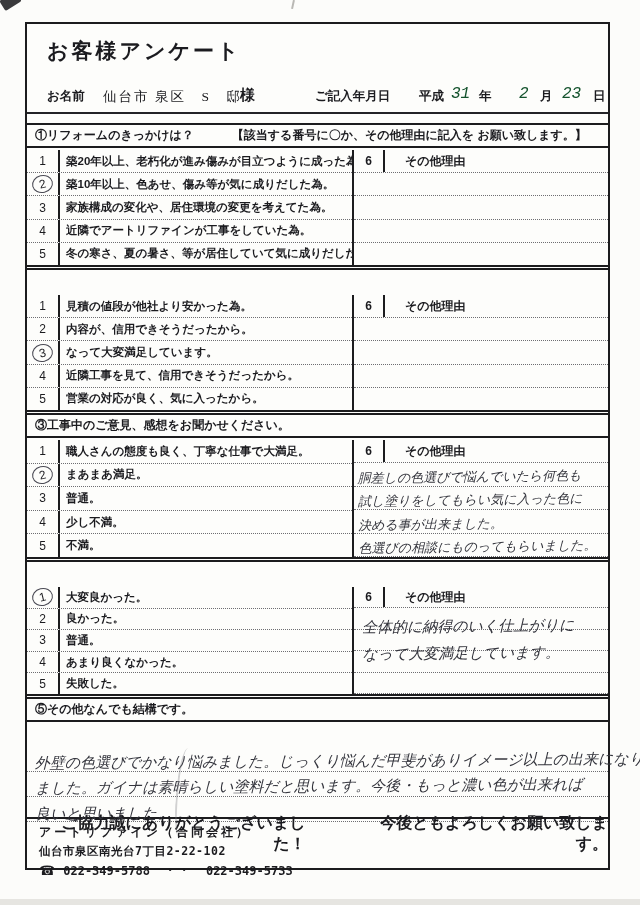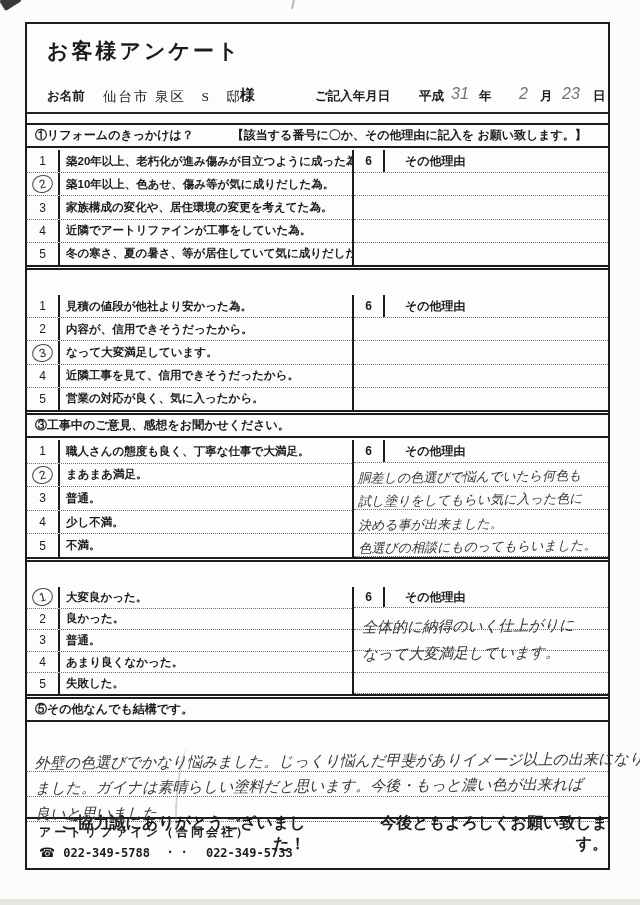--- a/index.html
+++ b/index.html
@@ -28,21 +28,21 @@
   .p-name-value { left:76px; font-family:"Liberation Serif", serif; font-size:13.5px; letter-spacing:2px; }
   .p-honorific { left:213px; font-size:15px; top:2px; }
   .p-date-label { left:288px; }
   .p-era { left:392px; }
   .p-year-val { left:424px; }
   .p-year-lbl { left:452px; }
   .p-month-val { left:492px; }
   .p-month-lbl { left:513px; }
   .p-day-val { left:535px; }
   .p-day-lbl { left:566px; }
-  .handwrit { font-family:Liberation Sans, sans-serif; font-style:italic; font-size:16px; color:#737373; top:1px; }
+  .handwrit { font-family:Liberation Mono, monospace; font-style:italic; font-size:16px; color:#14532d; top:1px; }
   .header-rule { position:absolute; left:0; right:0; top:88px; border-top:2px solid #232327; }
 
   .sec { position:absolute; left:-2px; right:-2px; border:2px solid #1c1c1e; background:#fdfdfb; }
   .sec-head { height:23px; line-height:21px; padding-left:8px; font-size:12px; font-weight:bold; border-bottom:2px solid #1c1c1e; white-space:nowrap; overflow:hidden; }
   .sec-head .instr { margin-left:38px; }
   .sec-body { position:absolute; top:25px; left:0; right:0; bottom:0; display:flex; }
   .opts { width:327px; border-right:2px solid #1c1c1e; display:flex; flex-direction:column; }
   .opt-row { flex:1; display:flex; align-items:stretch; border-bottom:1px dotted #6e6e72; }
   .opt-row:last-child { border-bottom:none; }
   .opt-num { width:33px; border-right:2px solid #1c1c1e; display:flex; align-items:center; justify-content:center; font-size:12px; }
@@ -316,20 +316,21 @@
         <div class="hand hand-s5">
           <div>外壁の色選びでかなり悩みました。じっくり悩んだ甲斐がありイメージ以上の出来になり</div>
           <div>ました。ガイナは素晴らしい塗料だと思います。今後・もっと濃い色が出来れば</div>
           <div>良いと思いました。</div>
         </div>
       </div>
     </div>
 
     <div class="footer">
       <div class="company">アートリファイン（合同会社）</div>
+      <div class="address">仙台市泉区南光台7丁目2-22-102</div>
       <div class="phones">
         <span class="phone-icon">☎</span>
         <span>022-349-5788</span>
         <span class="phone-sep">・・</span>
         <span>022-349-5733</span>
       </div>
     </div>
   </div>
 
   <div class="pen-stroke"></div>

